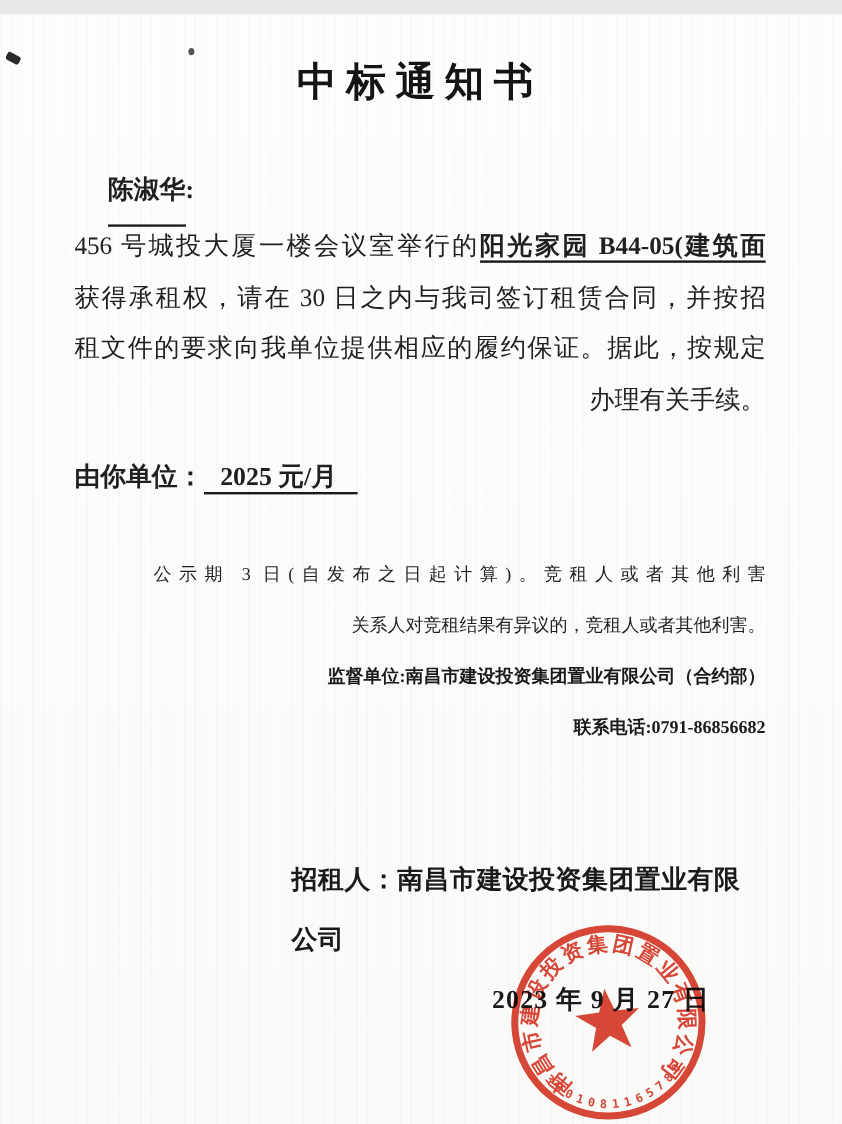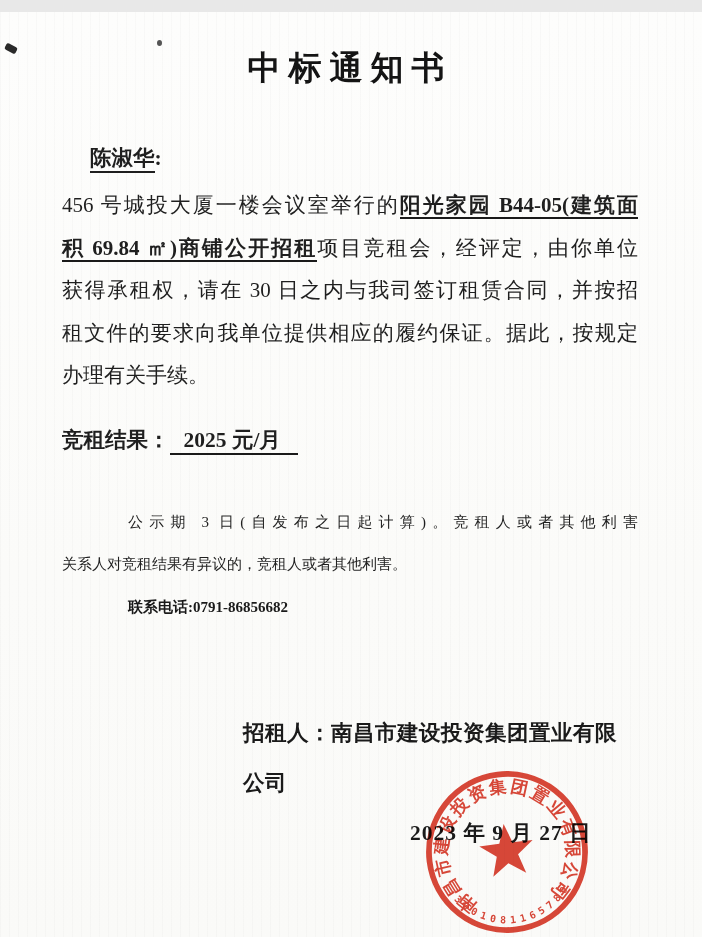--- a/index.html
+++ b/index.html
@@ -22,23 +22,23 @@
     font-weight:700;
     letter-spacing:8px;
     color:#141414;
   }
   .recipient{
     margin-top:52px;
     padding-left:28px;
     font-size:21.5px;
     font-weight:700;
   }
-  .recipient .name{border-bottom:2px solid #1f1f1f;padding-bottom:1px;}
+  .recipient .name{border-bottom:2px solid #1f1f1f;padding-bottom:15px;font-family:Liberation Mono, monospace;}
   .para1{margin-top:12px;font-size:21px;line-height:42.5px;}
-  .line{min-height:42.5px;}
+  .line{min-height:42.5px;text-align:right;}
   .just{text-align:justify;text-align-last:justify;text-justify:inter-character;}
   .indent{padding-left:66px;}
   .bu{font-weight:700;border-bottom:2px solid #1a1a1a;padding-bottom:0px;}
   .result-line{
     margin-top:22px;
     font-size:21.5px;
     font-weight:700;
     line-height:42px;
   }
   .result-line .value{border-bottom:2px solid #1a1a1a;padding:0 17px 1px 14px;}
@@ -70,31 +70,31 @@
   <div class="speck speck2"></div>
 
   <div class="content">
 
     <h1 class="title">中标通知书</h1>
 
     <div class="recipient"><span class="name">陈淑华</span><span>:</span></div>
 
     <div class="para1">
       <div class="line just"><span>456 号城投大厦一楼会议室举行的</span><span class="bu">阳光家园 B44-05(建筑面</span></div>
-      <div class="line just"><span class="bu">积 69.84 ㎡)商铺公开招租</span><span>项目竞租会，经评定，由你单位</span></div>
       <div class="line just">获得承租权，请在 30 日之内与我司签订租赁合同，并按招</div>
       <div class="line just">租文件的要求向我单位提供相应的履约保证。据此，按规定</div>
       <div class="line">办理有关手续。</div>
     </div>
 
-    <div class="result-line"><span>竞租结果：</span><span class="value">2025 元/月</span></div>
+    <div class="result-line"><span>由你单位：</span><span class="value">2025 元/月</span></div>
 
     <div class="block2">
       <div class="line just indent">公示期 3 日(自发布之日起计算)。竞租人或者其他利害</div>
       <div class="line">关系人对竞租结果有异议的，竞租人或者其他利害。</div>
+      <div class="line indent heavy">监督单位:南昌市建设投资集团置业有限公司（合约部）</div>
       <div class="line indent heavy">联系电话:0791-86856682</div>
     </div>
 
     <div class="sig">
       <div class="lessor">招租人：南昌市建设投资集团置业有限公司</div>
       <div class="date">2023 年 9 月 27 日</div>
     </div>
 
   </div>
 

